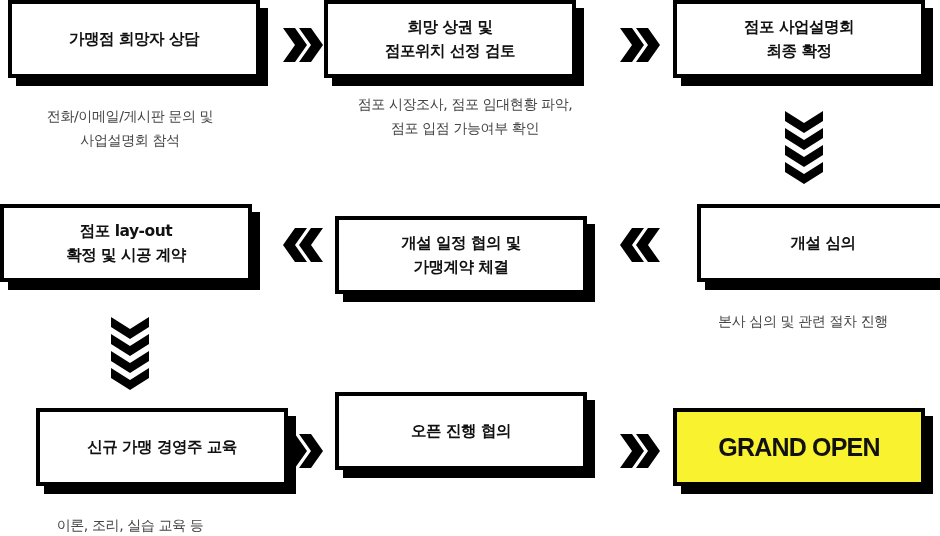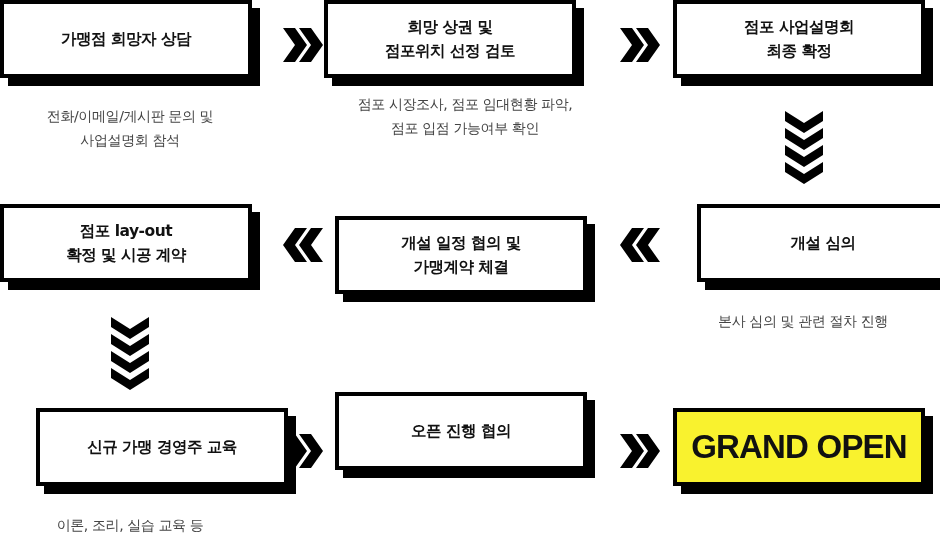--- a/index.html
+++ b/index.html
@@ -5,30 +5,30 @@
   html, body { margin: 0; padding: 0; background: #ffffff; }
   body { width: 940px; height: 536px; position: relative; overflow: hidden;
          font-family: "DejaVu Sans", "Liberation Sans", sans-serif; color: #111; }
   .step { position: absolute; width: 252px; height: 78px; }
   .box { position: absolute; left: 0; top: 0; width: 244px; height: 70px;
          border: 4px solid #000; background: #fff; display: flex;
          align-items: center; justify-content: center; text-align: center;
          box-shadow: 8px 8px 0 0 #000; z-index: 2; }
   .box.final { background: #F9F22E; }
   .label { font-size: 15.5px; font-weight: bold; line-height: 24px; letter-spacing: -0.5px; white-space: pre-line; color: #111; }
-  .label.big { font-family: "Liberation Sans", sans-serif; font-size: 33px; letter-spacing: -0.8px; }
+  .label.big { font-family: "Liberation Sans", sans-serif; font-size: 25px; letter-spacing: -0.8px; }
   .desc { position: absolute; width: 300px; text-align: center; font-size: 14px;
           line-height: 24px; color: #444; letter-spacing: -0.4px; white-space: pre-line; }
   .arrow { position: absolute; }
   .arrow svg { display: block; }
 </style>
 </head>
 <body>
 
-<div class="step" style="left:0;top:0;">
+<div class="step" style="left:8px;top:0;">
   <div class="box">
       <span class="label">가맹점 희망자 상담</span>
     </div>
 </div>
 <div class="desc" style="left:-20px;top:104px;">전화/이메일/게시판 문의 및
 사업설명회 참석</div>
 
 <div class="arrow" style="left:283px;top:28px;">
   <svg width="40" height="34" viewBox="0 0 40 34">
       <polygon points="0,0 12,0 24,17 12,34 0,34 12,17" fill="#000"></polygon>

